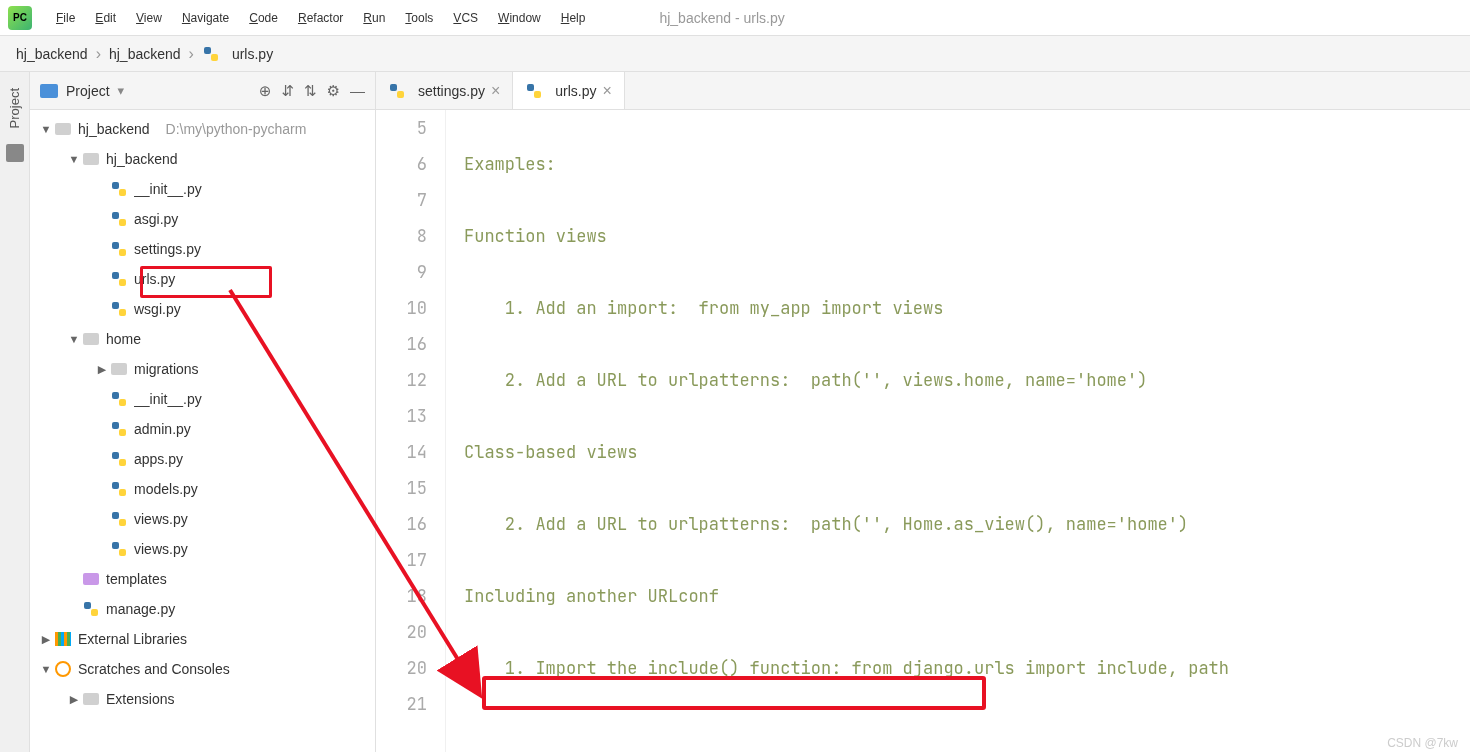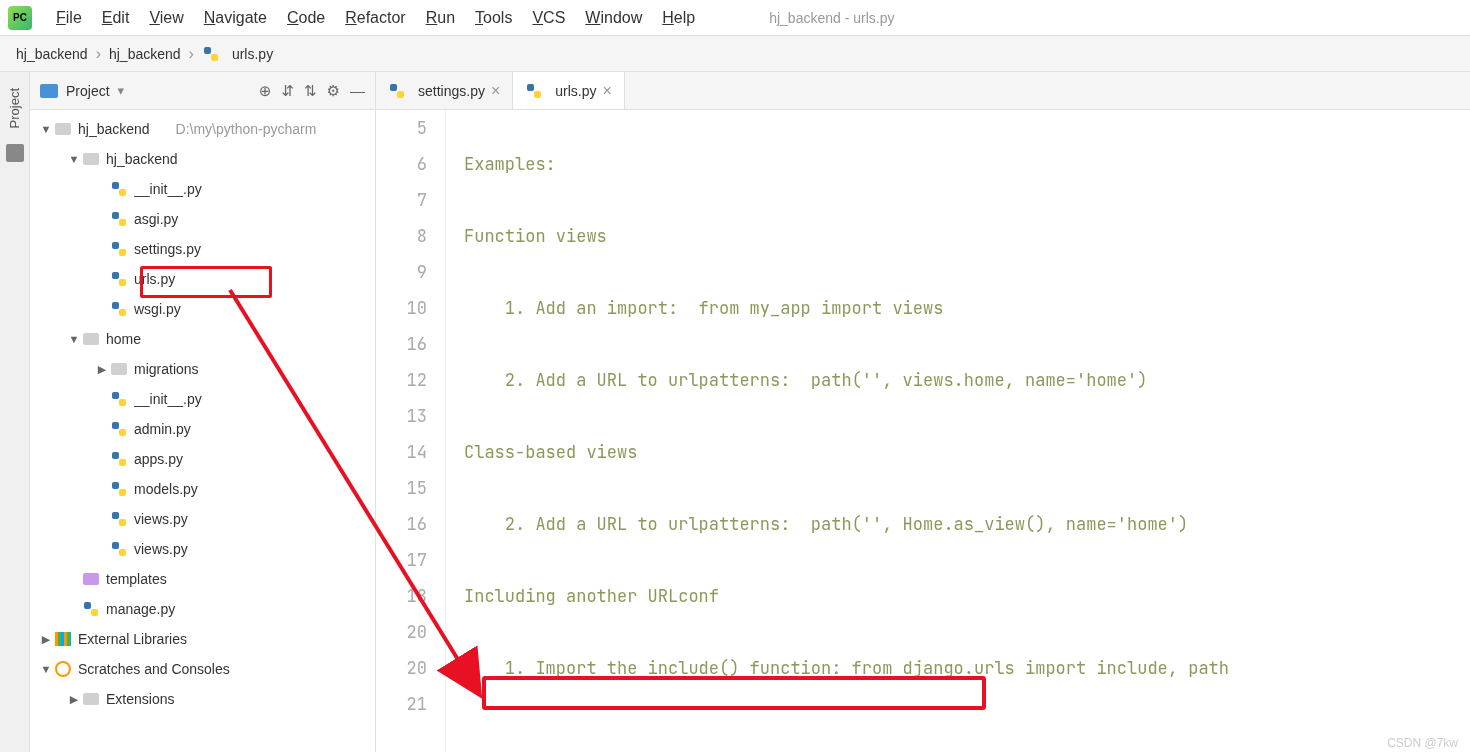--- a/index.html
+++ b/index.html
@@ -1,19 +1,19 @@
 <!DOCTYPE html>
 <html><head>
 <meta charset="utf-8">
 <style>
 *{box-sizing:border-box;margin:0;padding:0}
 body{font-family:-apple-system,BlinkMacSystemFont,"Segoe UI",sans-serif;font-size:13px;color:#333;background:#fff;width:1470px;height:756px;overflow:hidden;position:relative}
 .menubar{display:flex;align-items:center;height:36px;padding:0 8px;gap:4px;background:#fff;border-bottom:1px solid #e0e0e0}
 .app-icon{width:24px;height:24px;background:linear-gradient(135deg,#8de04e 0%,#3cb371 100%);border-radius:4px;display:flex;align-items:center;justify-content:center;font-size:10px;font-weight:700;color:#000;margin-right:10px}
-.menu-item{padding:6px 10px;cursor:pointer;font-size:16px}
+.menu-item{padding:6px 10px;cursor:pointer;font-size:12px}
 .menu-item u{text-decoration:underline}
 .window-title{margin-left:60px;color:#999;font-size:14px}
 .breadcrumb{display:flex;align-items:center;height:36px;padding:0 16px;gap:8px;background:#f5f5f5;border-bottom:1px solid #e0e0e0;font-size:14px}
 .crumb{display:flex;align-items:center;gap:6px}
 .crumb-sep{color:#999;font-size:16px}
 .main{display:flex;height:680px}
 .left-gutter{width:30px;background:#f0f0f0;border-right:1px solid #e0e0e0;display:flex;flex-direction:column;align-items:center;padding-top:12px;gap:12px}
 .gutter-label{writing-mode:vertical-rl;transform:rotate(180deg);font-size:13px;color:#555;padding:4px 0}
 .gutter-icon{width:18px;height:18px;background:#888;border-radius:2px}
 .sidebar{width:346px;background:#fff;border-right:1px solid #e0e0e0;display:flex;flex-direction:column}
@@ -28,21 +28,21 @@
 .tree-chevron{width:16px;color:#666;font-size:11px;text-align:center}
 .tree-icon{width:18px;height:18px;margin-right:6px;display:inline-flex;align-items:center;justify-content:center}
 .folder-icon{background:#d0d0d0;border-radius:2px;width:16px;height:12px}
 .folder-icon.purple{background:#c998e8}
 .py-icon{position:relative;width:16px;height:16px}
 .py-icon::before{content:"";position:absolute;width:7px;height:7px;background:#3774a8;border-radius:2px;top:1px;left:1px}
 .py-icon::after{content:"";position:absolute;width:7px;height:7px;background:#ffd43b;border-radius:2px;bottom:1px;right:1px}
 .lib-icon{background:repeating-linear-gradient(90deg,#ff9800 0 3px,#4caf50 3px 6px,#03a9f4 6px 9px);width:16px;height:14px}
 .scratch-icon{width:16px;height:16px;border:2px solid #ff9800;border-radius:50%;position:relative}
 .tree-label{flex:1;white-space:nowrap;overflow:hidden;text-overflow:ellipsis}
-.tree-hint{color:#999;margin-left:22px}
+.tree-hint{color:#999;margin-left:12px}
 .tree-row.boxed{position:relative}
 .tree-row.boxed::after{content:"";position:absolute;left:110px;top:2px;width:126px;height:26px;border:3px solid #e81123;border-radius:2px;pointer-events:none}
 .editor-area{flex:1;display:flex;flex-direction:column;background:#fff}
 .tabs{display:flex;height:38px;background:#f5f5f5;border-bottom:1px solid #e0e0e0}
 .tab{display:flex;align-items:center;padding:0 12px;gap:6px;border-right:1px solid #e0e0e0;cursor:pointer;font-size:14px}
 .tab.active{background:#fff}
 .tab-close{color:#999;font-size:16px;cursor:pointer}
 .code-area{display:flex;flex:1;font-family:"JetBrains Mono","Consolas",monospace;font-size:17px;line-height:36px;overflow:auto}
 .gutter{width:70px;text-align:right;padding-right:18px;color:#aaa;background:#fff;user-select:none;border-right:1px solid #f0f0f0}
 .gutter-line{height:36px}

